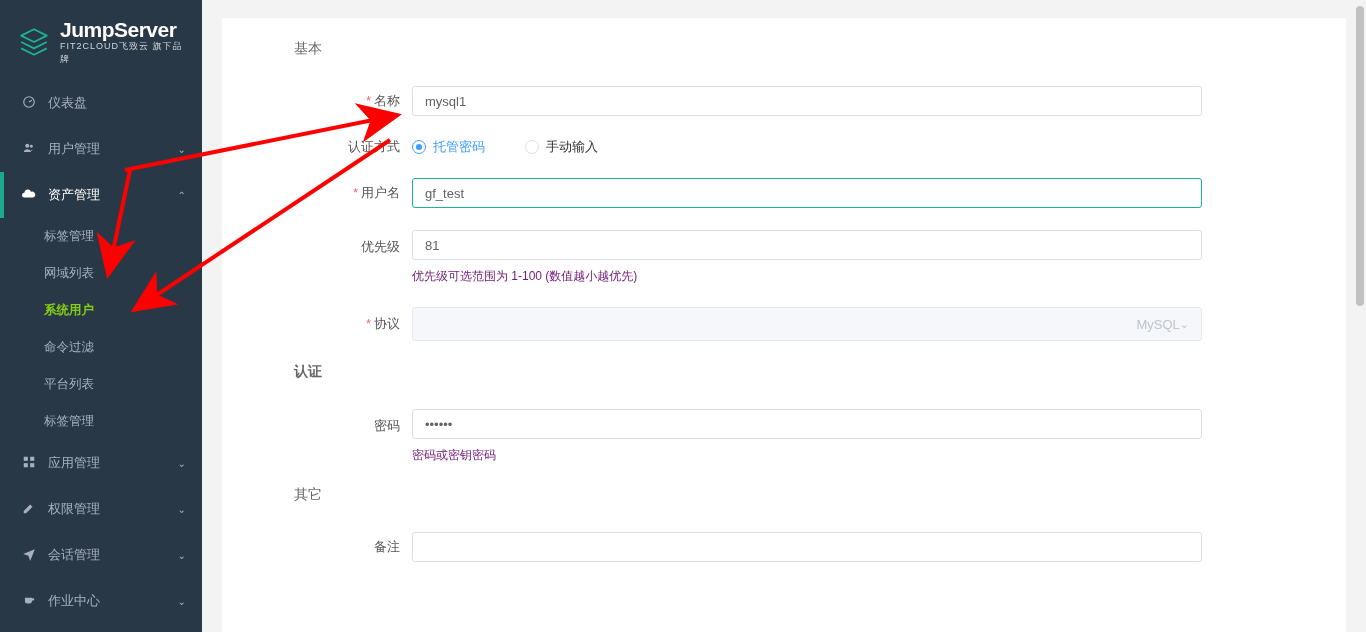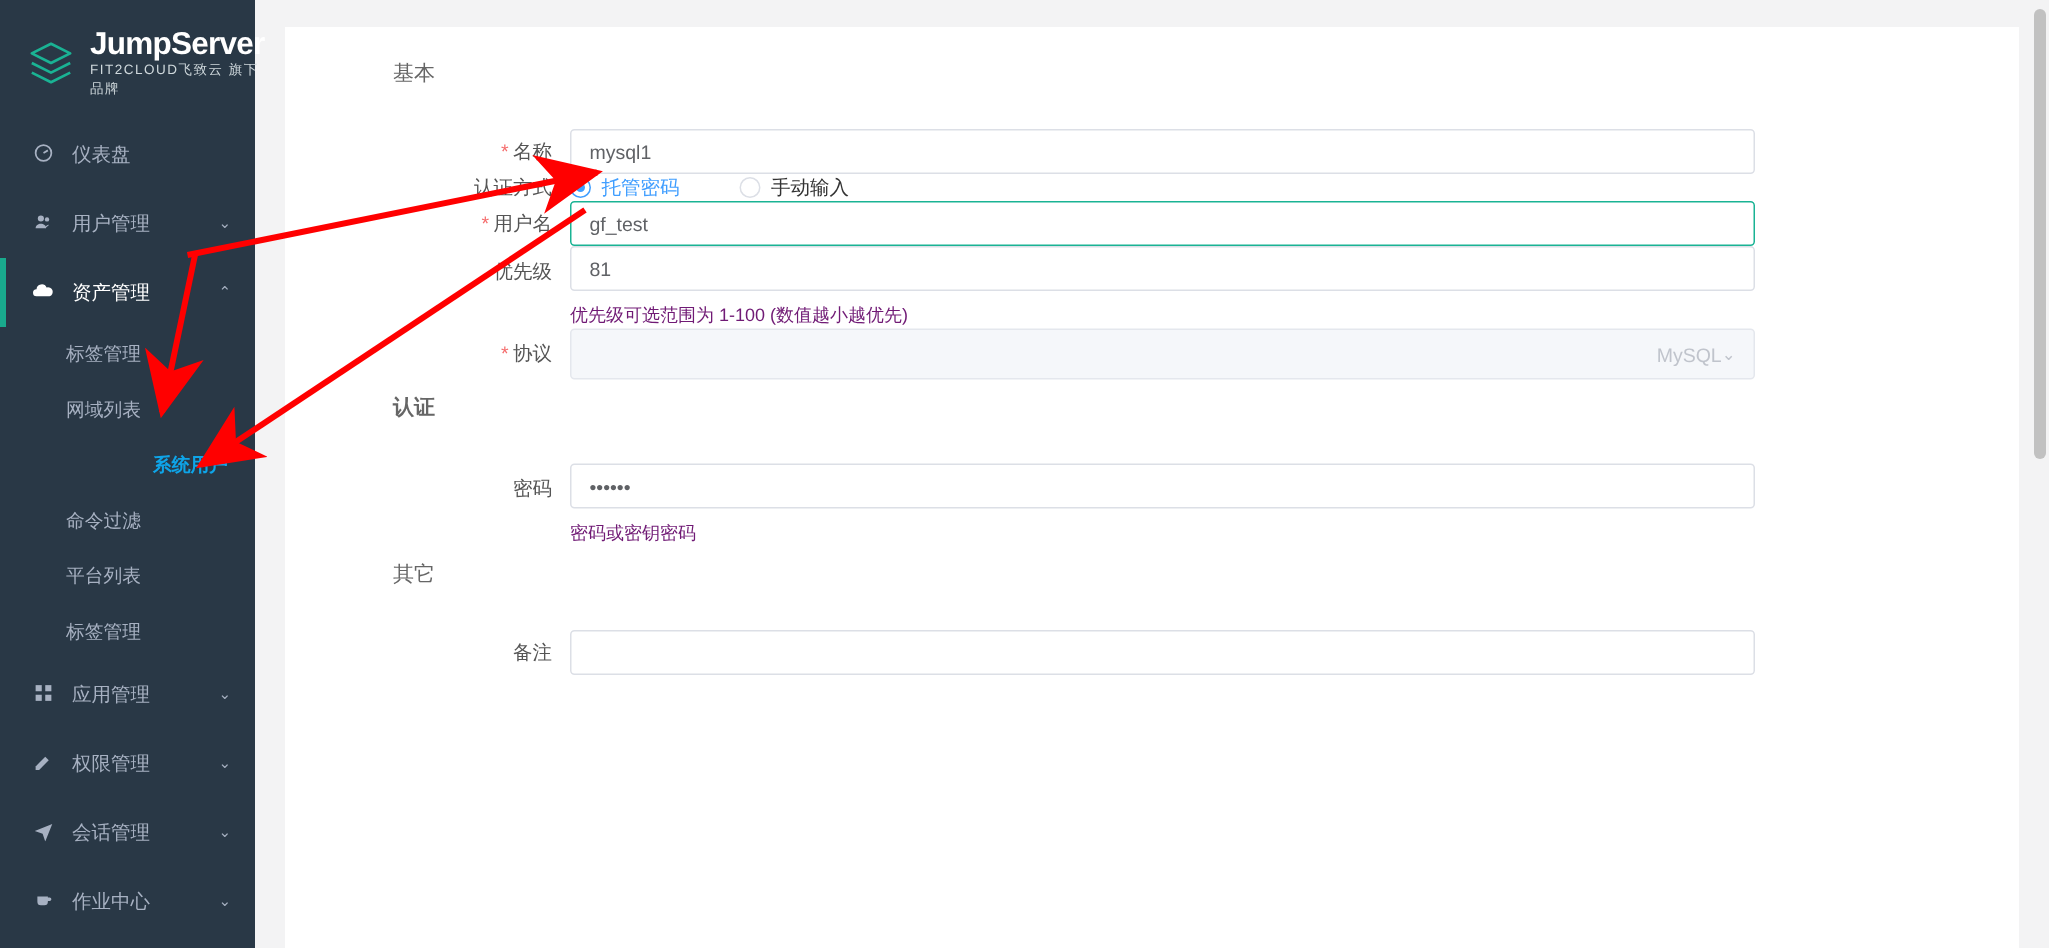--- a/index.html
+++ b/index.html
@@ -10,21 +10,21 @@
       background: #f3f3f4;
       overflow: hidden;
     }
     .container { display: flex; width: 1366px; height: 632px; }
     .topbar {
       position: absolute; top: 0; left: 0; right: 0; height: 6px;
       background: #2f3e4e;
     }
     
     .sidebar {
-      width: 170px;
+      width: 202px;
       background: #293846;
       color: #a7b1c2;
       display: flex; flex-direction: column;
       position: relative;
       z-index: 2;
     }
     .logo-block {
       padding: 18px 14px 14px 18px;
       display: flex; align-items: center;
       gap: 10px;
@@ -51,21 +51,21 @@
     .nav-item .chev {
       position: absolute; right: 16px; font-size: 10px; color: #a7b1c2;
     }
     .subnav { list-style: none; background: #293846; }
     .subnav .nav-sub-item {
       padding: 10px 18px 10px 44px;
       cursor: pointer;
       color: #a7b1c2;
       font-size: 12.5px;
     }
-    .subnav .nav-sub-item.active { color: #0ea5e9; font-weight: 600; text-align: right; }
+    .subnav .nav-sub-item.active { color: #84cc16; font-weight: 600; }
     
     .main {
       flex: 1;
       background: #f3f3f4;
       padding: 18px 20px 0 20px;
       overflow: hidden;
       position: relative;
     }
     .panel {
       background: #fff;
@@ -73,20 +73,21 @@
       height: 100%;
       position: relative;
       overflow-y: auto;
     }
     .section-head {
       font-size: 14px; color: #666;
       margin: 0 0 28px 32px;
     }
     .form-row {
       display: flex; align-items: center;
+      margin-bottom: 22px;
     }
     .form-row.tall { align-items: flex-start; }
     .form-label {
       width: 150px;
       text-align: right;
       color: #555;
       font-size: 13px;
       padding-right: 12px;
       padding-top: 0;
     }

